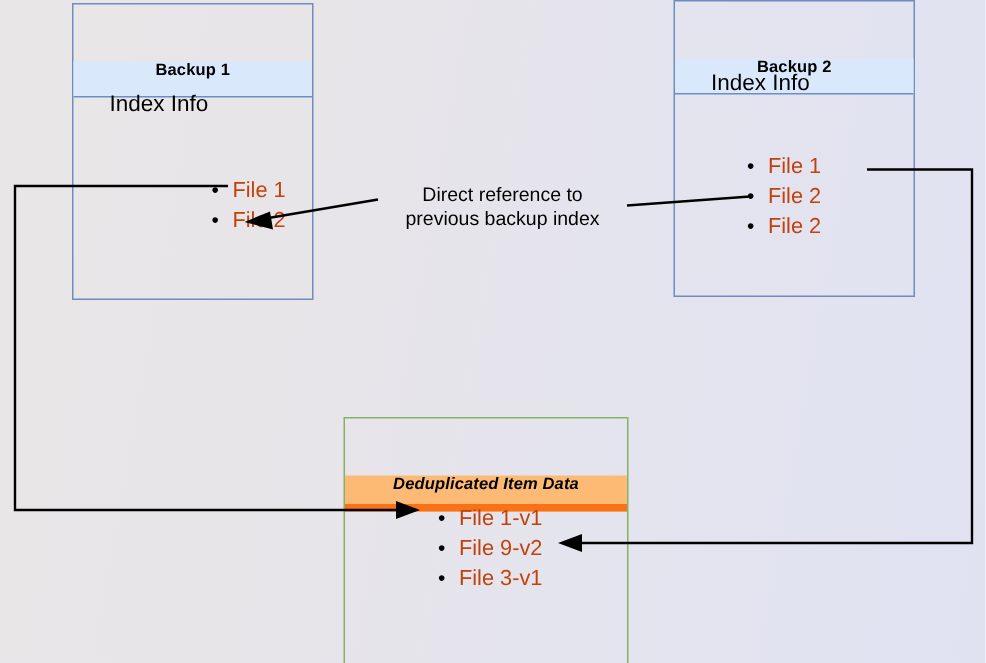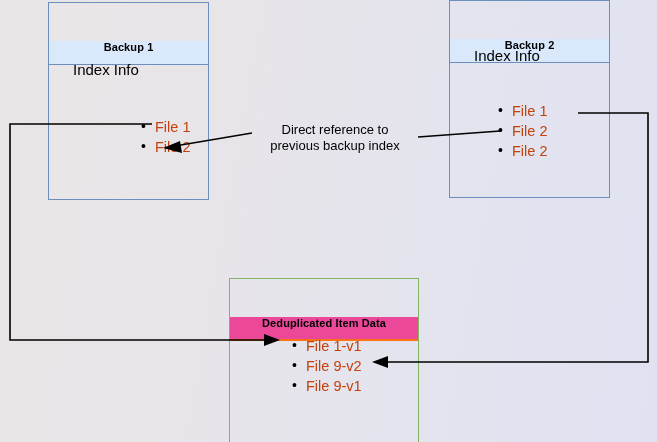--- a/index.html
+++ b/index.html
@@ -39,22 +39,23 @@
     display: flex;
     align-items: flex-start;
     justify-content: center;
     font-size: 11px;
     font-weight: bold;
     color: #000;
     letter-spacing: .1px;
     margin-top: 38px;
   }
   .box-header.green {
-    background: #ec4899;
-    border-bottom: 2px solid #f97316;
+    background: #fdba74;
+    border-bottom: 5px solid #f97316;
+    font-style: italic;
   }
   .box-title {
     position: absolute;
     font-size: 15px;
     color: #000;
     white-space: nowrap;
   }
   .item-list {
     position: absolute;
     margin: 0;
@@ -132,21 +133,21 @@
     </ul>
   </div>
 
   <div class="box green" style="left:229px; top:278px; width:190px; height:166px;">
     <div class="box-header green">
       <span>Deduplicated Item Data</span>
     </div>
     <ul class="item-list" style="left:60px; top:57px;">
       <li>File 1-v1</li>
       <li>File 9-v2</li>
-      <li>File 9-v1</li>
+      <li>File 3-v1</li>
     </ul>
   </div>
 
   <div class="center-label" style="left:255px; top:122px; width:160px;">
     <div>Direct reference to</div>
     <div>previous backup index</div>
   </div>
 
   <svg class="arrows" viewBox="0 0 657 442">
 

